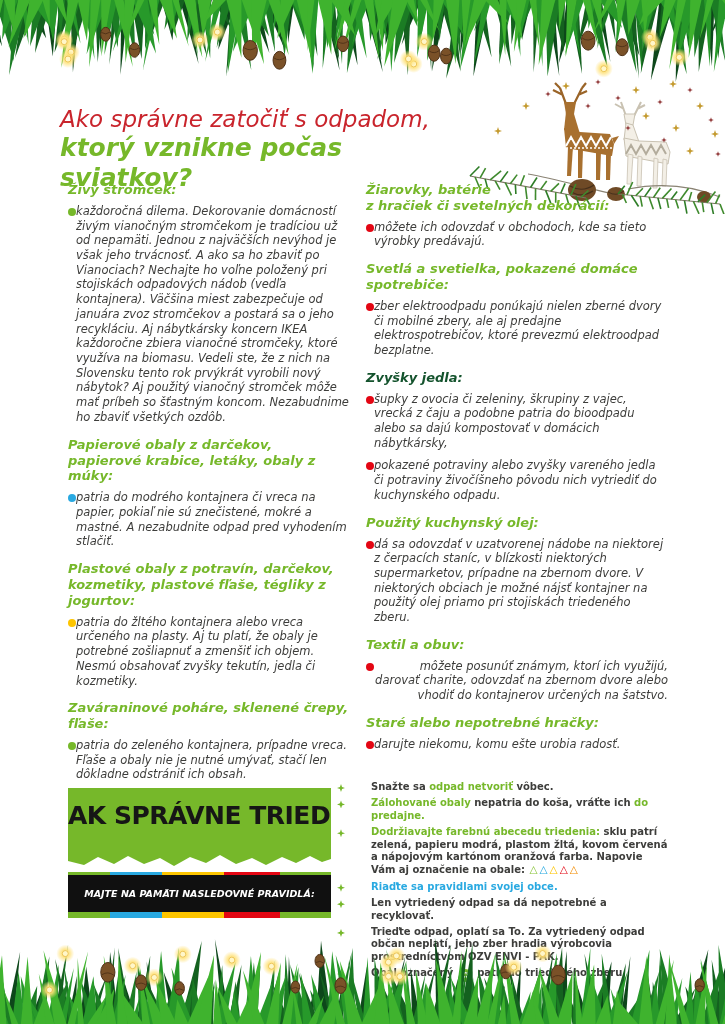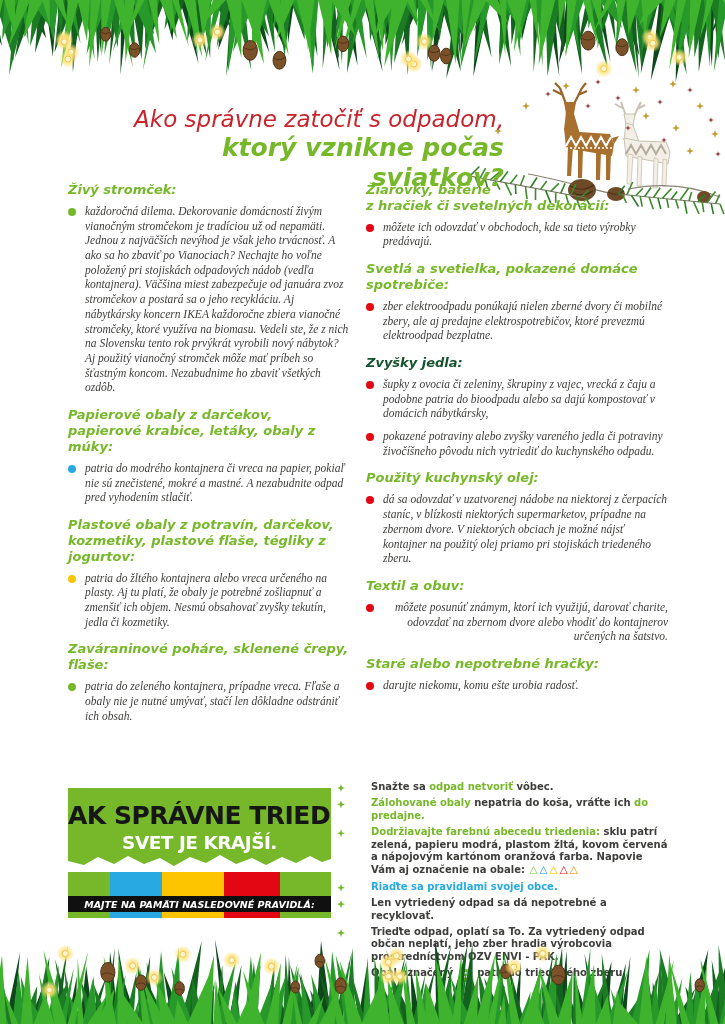--- a/index.html
+++ b/index.html
@@ -2,40 +2,40 @@
 <html><head>
 <meta charset="utf-8">
 <style>
   html,body{margin:0;padding:0;background:#fff;}
   .page{position:relative;width:725px;height:1024px;background:#fff;overflow:hidden;
         font-family:"DejaVu Sans",sans-serif;}
   .garland{position:absolute;left:0;width:725px;pointer-events:none;}
   .garland.top{top:0;height:92px;}
   .garland.bottom{bottom:0;height:96px;}
   .deer-art{position:absolute;left:468px;top:76px;width:257px;height:138px;pointer-events:none;}
-  .title{position:absolute;left:84px;top:106px;width:420px;line-height:1.18;text-align:right;}
+  .title{position:absolute;left:60px;top:106px;width:420px;line-height:1.18;}
   .title .l1{font-size:23px;font-style:italic;font-weight:normal;margin:0;}
   .title .l2{font-size:25px;font-style:italic;font-weight:bold;margin:0;}
   .columns{position:absolute;left:68px;top:182px;width:600px;display:flex;gap:16px;}
   .col-left{width:282px;flex:none;}
   .col-right{width:302px;flex:none;}
   .section{margin-bottom:12px;}
   .sec-heading{font-size:13px;font-weight:bold;font-style:italic;margin:0 0 6px;
                line-height:1.22;white-space:pre-line;}
-  .bullet-row{display:flex;gap:9px;margin:0 0 8px;font-family:Liberation Serif, serif;}
+  .bullet-row{display:flex;margin:0 0 8px;}
   .dot{width:8px;height:8px;border-radius:50%;flex:none;margin-top:4px;}
   .bullet-text{margin:0;font-size:11.5px;font-style:italic;line-height:1.28;}
   .banner{position:absolute;left:68px;top:788px;width:263px;height:130px;overflow:hidden;}
   .banner-l1{margin:13px 0 0;text-align:center;font-weight:bold;font-size:25px;
              letter-spacing:-0.5px;color:#161616;white-space:nowrap;}
   .banner-l2{margin:2px 0 0;text-align:center;font-weight:bold;font-size:18.5px;
              letter-spacing:-0.5px;color:#ffffff;white-space:nowrap;}
   .banner-stripes{position:absolute;left:0;right:0;bottom:0;height:50px;display:flex;}
   .banner-torn{position:absolute;left:0;bottom:46px;width:263px;height:20px;}
-  .banner-black{position:absolute;left:0;right:0;bottom:6px;height:16px;background:#101010;
+  .banner-black{position:absolute;left:0;right:0;bottom:6px;height:37px;background:#101010;
                 display:flex;align-items:center;justify-content:center;}
   .banner-black span{color:#fff;font-size:9.5px;font-weight:bold;font-style:italic;white-space:nowrap;}
   .rules{position:absolute;left:337px;top:781px;width:332px;}
   .rule{display:flex;gap:26px;margin-bottom:4px;}
   .diamond{width:8px;height:8px;flex:none;margin-top:3px;
            clip-path:polygon(50% 0,63% 37%,100% 50%,63% 63%,50% 100%,37% 63%,0 50%,37% 37%);}
   .rule-text{font-size:10px;font-weight:bold;line-height:1.24;}
   .tri{font-size:10.5px;font-weight:bold;margin:0 1px;}
   .recycle{display:inline-flex;width:13px;height:13px;border-radius:50%;color:#fff;
            font-size:9px;align-items:center;justify-content:center;vertical-align:-2px;margin:0 2px;}
@@ -533,21 +533,20 @@
           <div class="bullet-row">
             <span class="dot" style="background: rgb(227, 6, 19);"></span>
             <p class="bullet-text" style="color: rgb(61, 61, 59);">darujte niekomu, komu ešte urobia radosť.</p>
           </div>
         </div>
       </div>
   </div>
 
   <div class="banner" style="background: rgb(118, 184, 42);">
     <p class="banner-l1">AK SPRÁVNE TRIEDIME,</p>
-    <p class="banner-l2">SVET JE KRAJŠÍ.</p>
     <div class="banner-stripes">
         <div style="width: 42px; background: rgb(118, 184, 42);"></div>
         <div style="width: 52px; background: rgb(41, 169, 225);"></div>
         <div style="width: 62px; background: rgb(253, 197, 0);"></div>
         <div style="width: 56px; background: rgb(227, 6, 19);"></div>
         <div style="width: 51px; background: rgb(118, 184, 42);"></div>
       </div>
     <svg class="banner-torn" viewBox="0 0 263 20" preserveAspectRatio="none">
       <polygon fill="#ffffff" points="0,20 0,9 16,13 30,5 46,12 60,4 76,12 92,6 106,14 122,5 138,11 152,3 168,12 184,6 198,13 214,5 228,11 242,4 254,10 263,7 263,20"></polygon>
     </svg>

